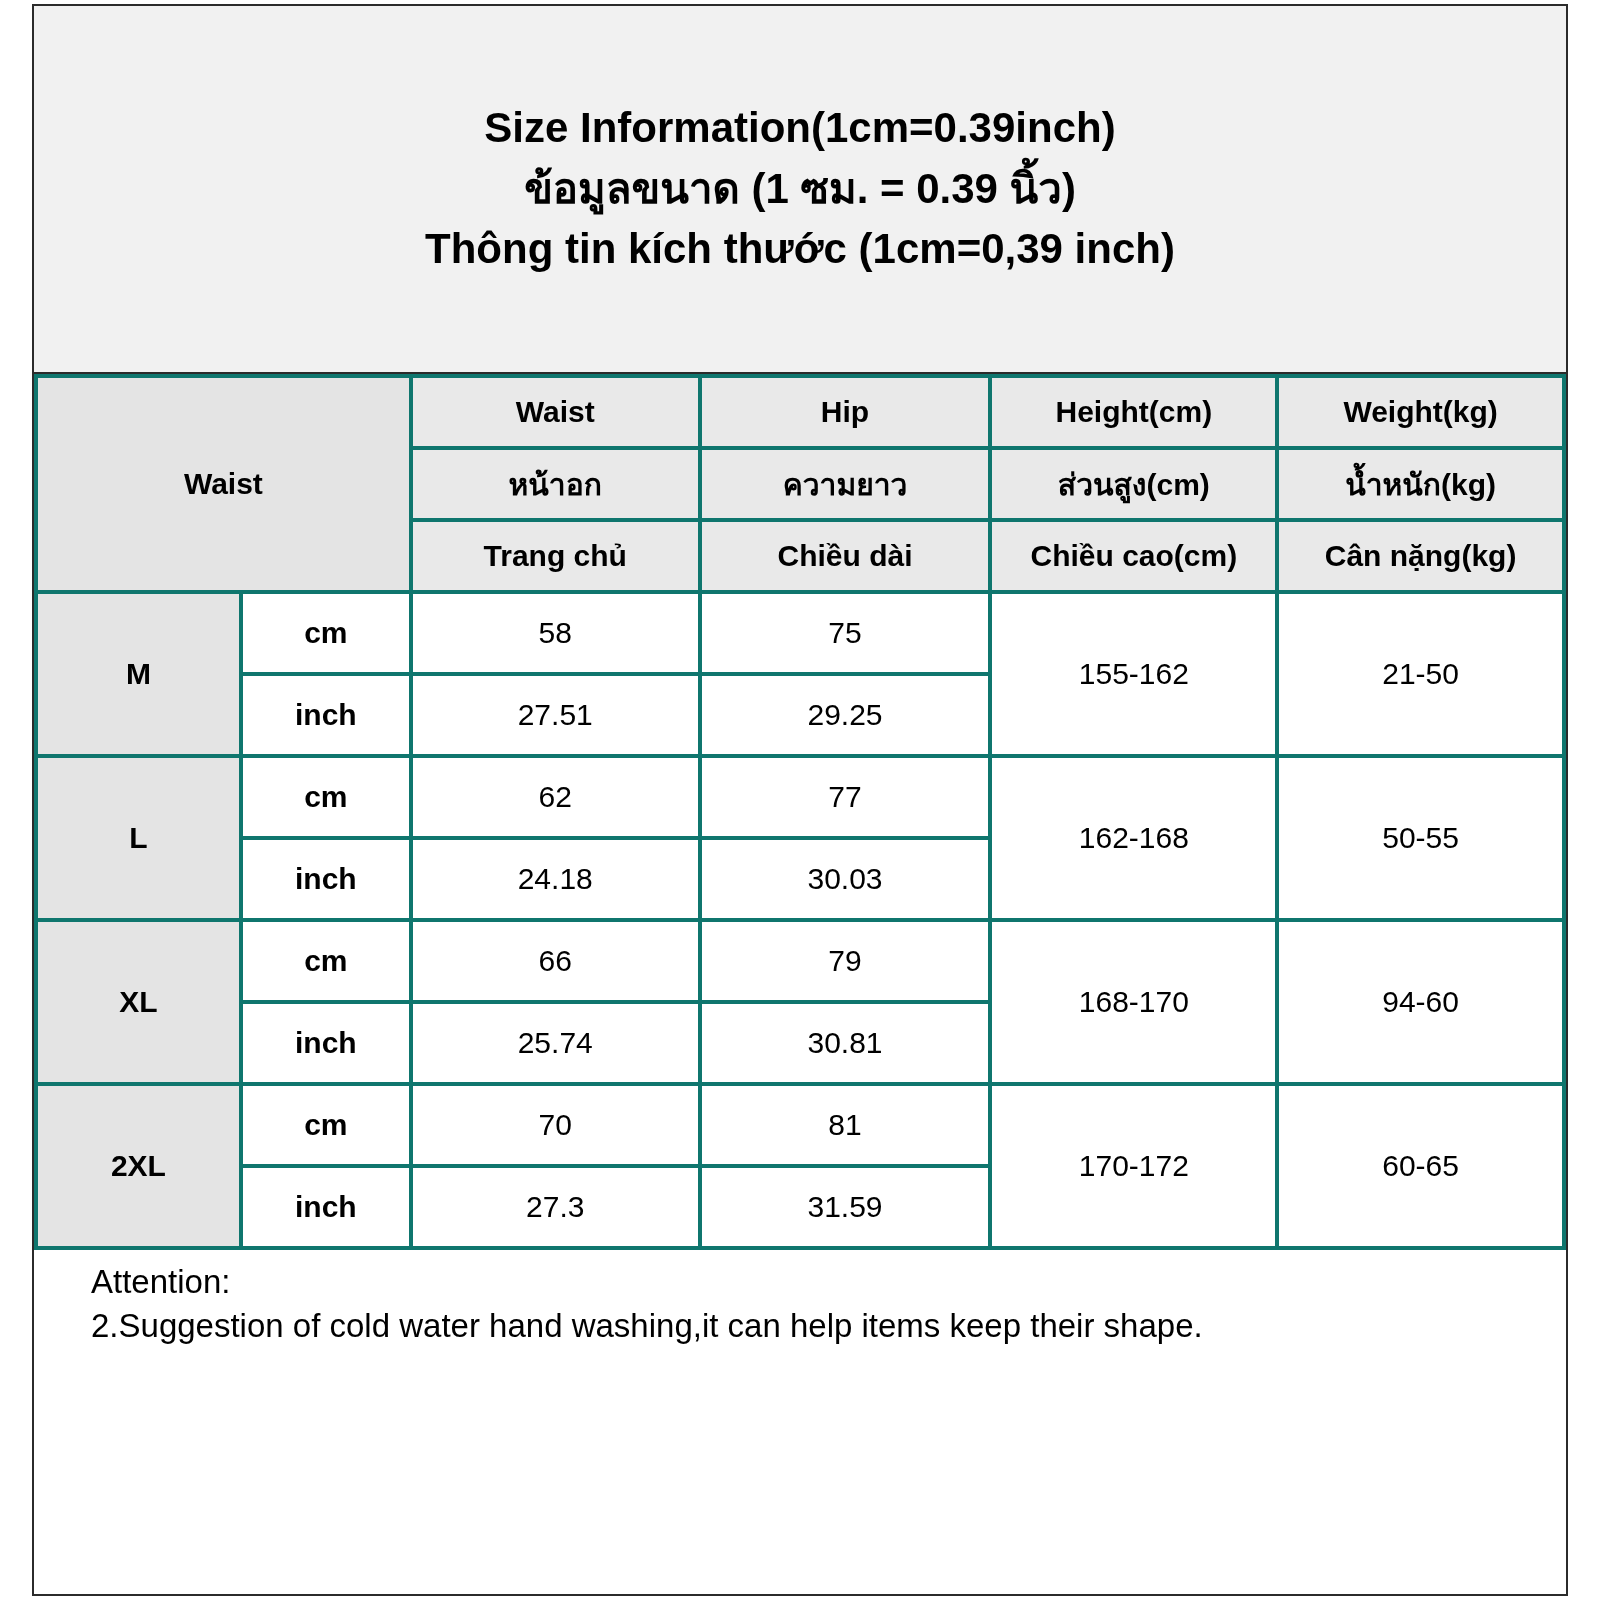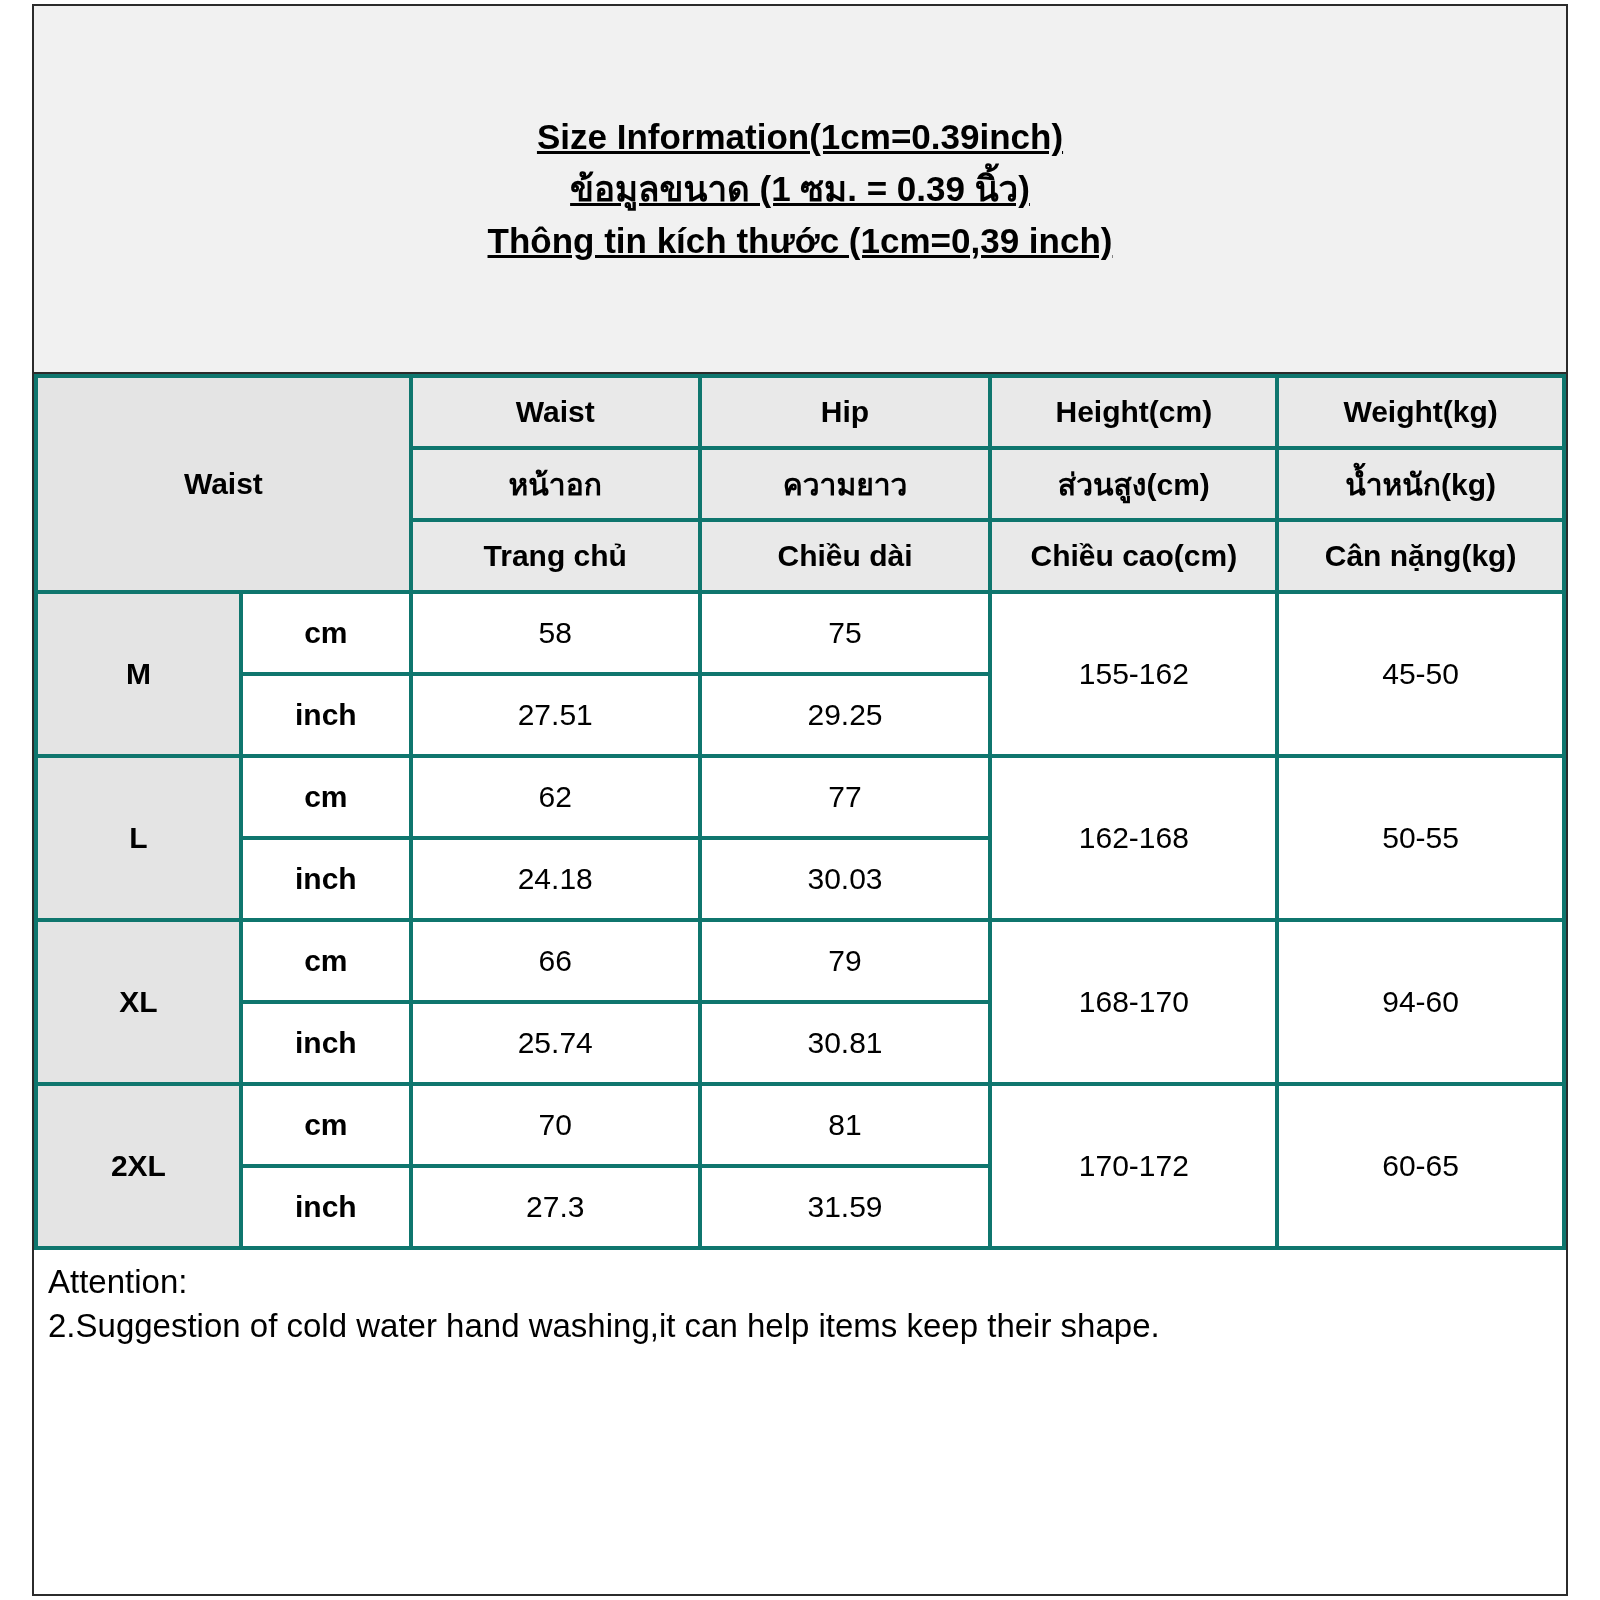--- a/index.html
+++ b/index.html
@@ -179,25 +179,24 @@
     display: flex;
     flex-direction: column;
     align-items: center;
     justify-content: center;
     gap: 8px;
     padding: 0 20px;
     box-sizing: border-box;
   }
   .title-line {
     font-weight: bold;
-    font-size: 35px;
+    font-size: 42px;
     line-height: 1.25;
     text-align: center;
     white-space: nowrap;
-    text-decoration: underline;
   }
 
   
   table.sizes {
     width: 100%;
     border-collapse: collapse;
     table-layout: fixed;
   }
   table.sizes td {
     border: 4px solid #0f766e;
@@ -242,20 +241,21 @@
   col.c-hip   { width: 284px; }
   col.c-hgt   { width: 280px; }
   col.c-wgt   { width: 280px; }
 
   
   .attention {
     padding: 10px 14px 0 14px;
     font-size: 33px;
     line-height: 1.34;
     font-family: "Liberation Sans", sans-serif;
+    margin-left: 43px;
   }
   .attention div { white-space: normal; }
 </style>
 </head>
 <body>
 
 <div class="sheet">
   <div class="frame">
 
     <div class="topband">
@@ -297,21 +297,21 @@
           <td class="hdr">Chiều cao(cm)</td>
           <td class="hdr">Cân nặng(kg)</td>
         </tr>
 
         <tr class="row-h">
           <td class="size-label" rowspan="2">M</td>
           <td class="unit">cm</td>
           <td class="num">58</td>
           <td class="num">75</td>
           <td class="span-cell" rowspan="2">155-162</td>
-          <td class="span-cell" rowspan="2">45-50</td>
+          <td class="span-cell" rowspan="2">21-50</td>
         </tr>
         <tr class="row-h">
           <td class="unit">inch</td>
           <td class="num">27.51</td>
           <td class="num">29.25</td>
         </tr>
 
         <tr class="row-h">
           <td class="size-label" rowspan="2">L</td>
           <td class="unit">cm</td>

